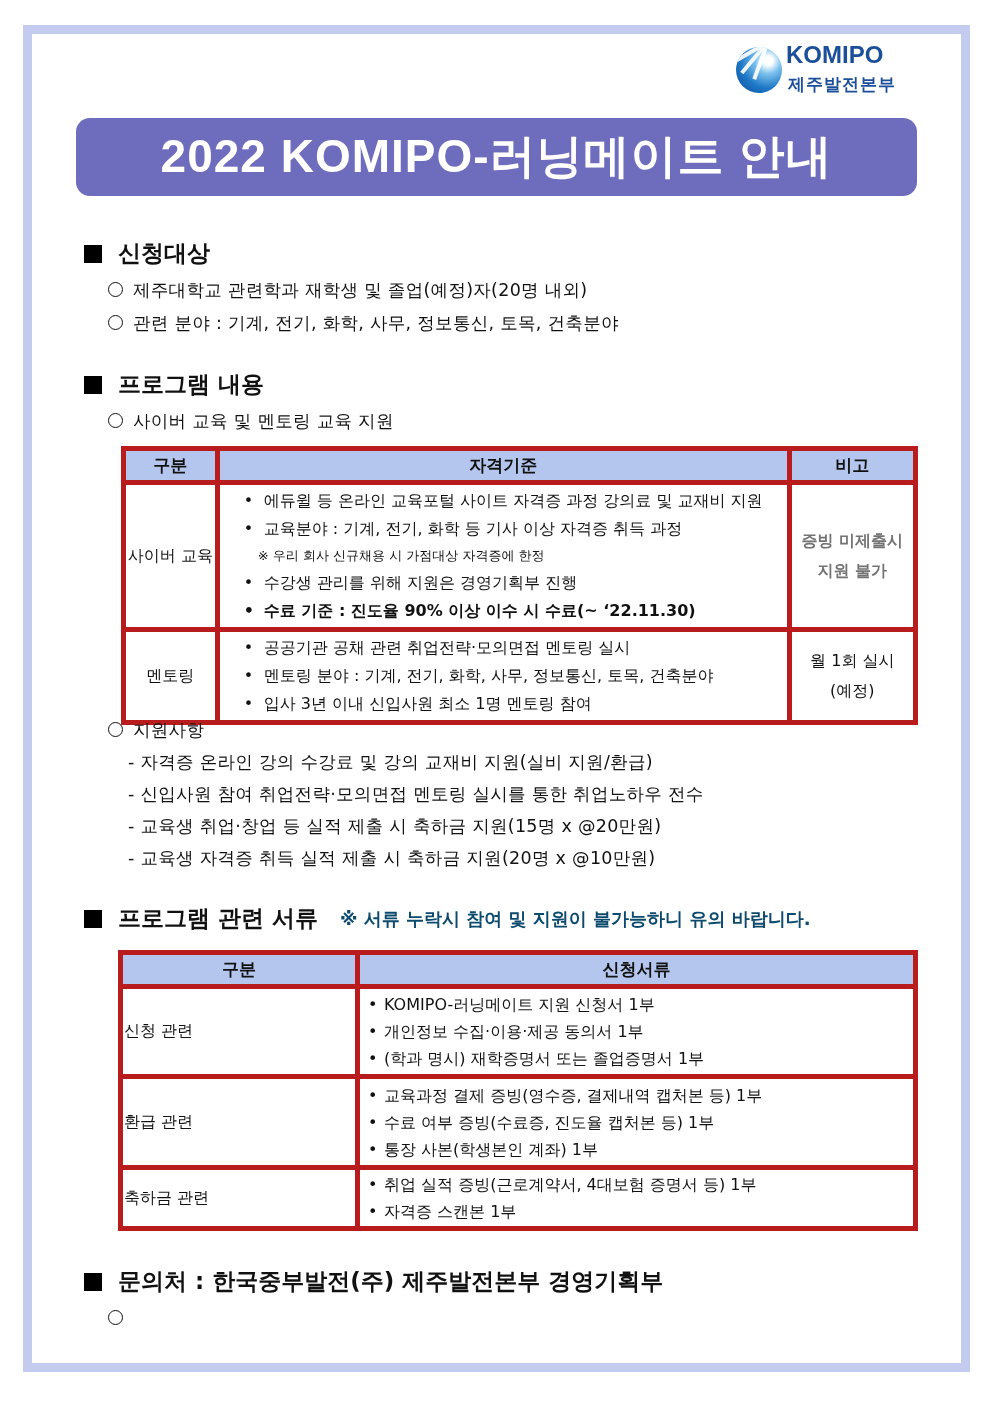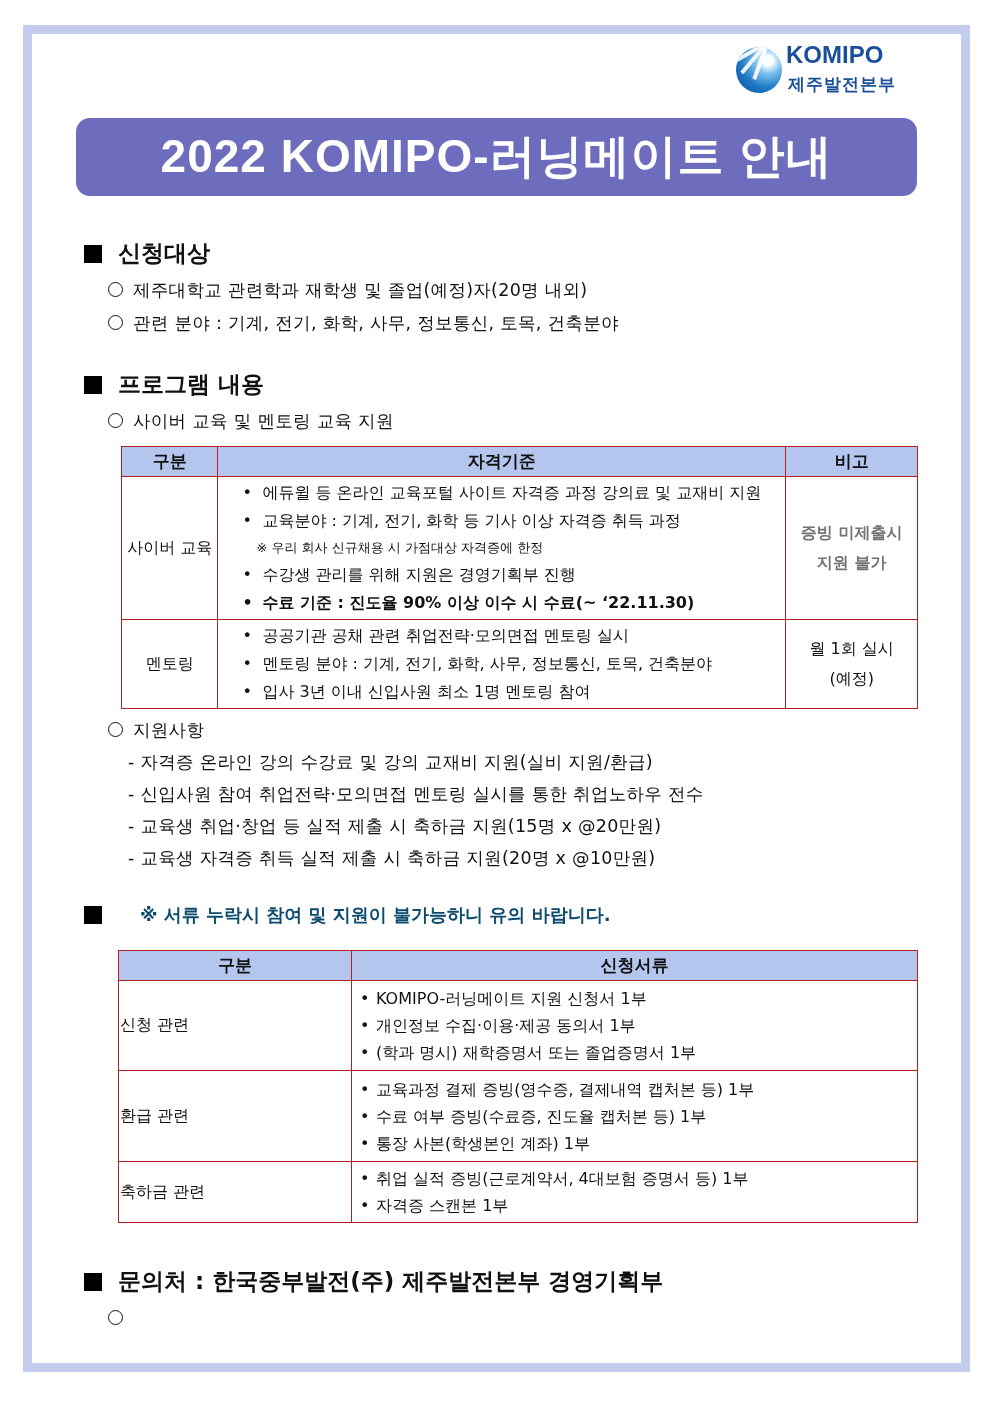--- a/index.html
+++ b/index.html
@@ -21,21 +21,21 @@
     .banner-text { color: #fff; font-family: "Liberation Sans", sans-serif; font-weight: bold; font-size: 46px; letter-spacing: 1px; }
 
     .section-head { position: absolute; left: 84px; font-weight: bold; font-size: 23px; display: flex; align-items: center; white-space: nowrap; }
     .section-head .sq { display: inline-block; width: 18px; height: 18px; background: #000; margin-right: 16px; }
     .section-head .note { color: #0c4a6e; font-size: 18px; margin-left: 22px; }
     .line { position: absolute; font-size: 17.5px; white-space: nowrap; letter-spacing: 0.3px; }
     .line .circ { display: inline-block; width: 13px; height: 13px; border: 1.5px solid #111; border-radius: 50%; margin-right: 10px; vertical-align: -1px; }
     .dash-line { position: absolute; left: 128px; font-size: 17.5px; white-space: nowrap; letter-spacing: 0.3px; }
 
     table { position: absolute; border-collapse: collapse; }
-    td, th { border: 1px solid #b91c1c; }
+    td, th { border: 5px solid #b91c1c; }
     th { background: #b4c6ee; font-weight: bold; font-size: 17px; height: 27px; }
     .t1 { left: 121px; top: 446px; width: 797px; }
     .t1 td { font-size: 16px; }
     .t1 .cat { text-align: center; width: 108px; }
     .t1 .rem { text-align: center; width: 149px; line-height: 30px; }
     .t1 .rem.red { color: #737373; font-weight: bold; margin-top: 40px; }
     .t1 .crit { padding: 2px 24px; }
     .bul { display: block; line-height: 28px; white-space: nowrap; }
     .bul::before { content: "•"; display: inline-block; width: 20px; }
     .bul.b { font-weight: bold; }
@@ -126,20 +126,21 @@
 <div class="line" style="left:108px; top:718px;">
   <span class="circ"></span><span>지원사항</span>
 </div>
 <div class="dash-line" style="top:750px;">- 자격증 온라인 강의 수강료 및 강의 교재비 지원(실비 지원/환급)</div>
 <div class="dash-line" style="top:782px;">- 신입사원 참여 취업전략·모의면접 멘토링 실시를 통한 취업노하우 전수</div>
 <div class="dash-line" style="top:814px;">- 교육생 취업·창업 등 실적 제출 시 축하금 지원(15명 x @20만원)</div>
 <div class="dash-line" style="top:846px;">- 교육생 자격증 취득 실적 제출 시 축하금 지원(20명 x @10만원)</div>
 
 <div class="section-head" style="top:903px;">
   <span class="sq"></span>
+  <span>프로그램 관련 서류</span>
   <span class="note">※ 서류 누락시 참여 및 지원이 불가능하니 유의 바랍니다.</span>
 </div>
 
 <table class="t2">
   <tbody>
       <tr>
     <th>구분</th>
     <th>신청서류</th>
   </tr>
   <tr style="height:90px;">

